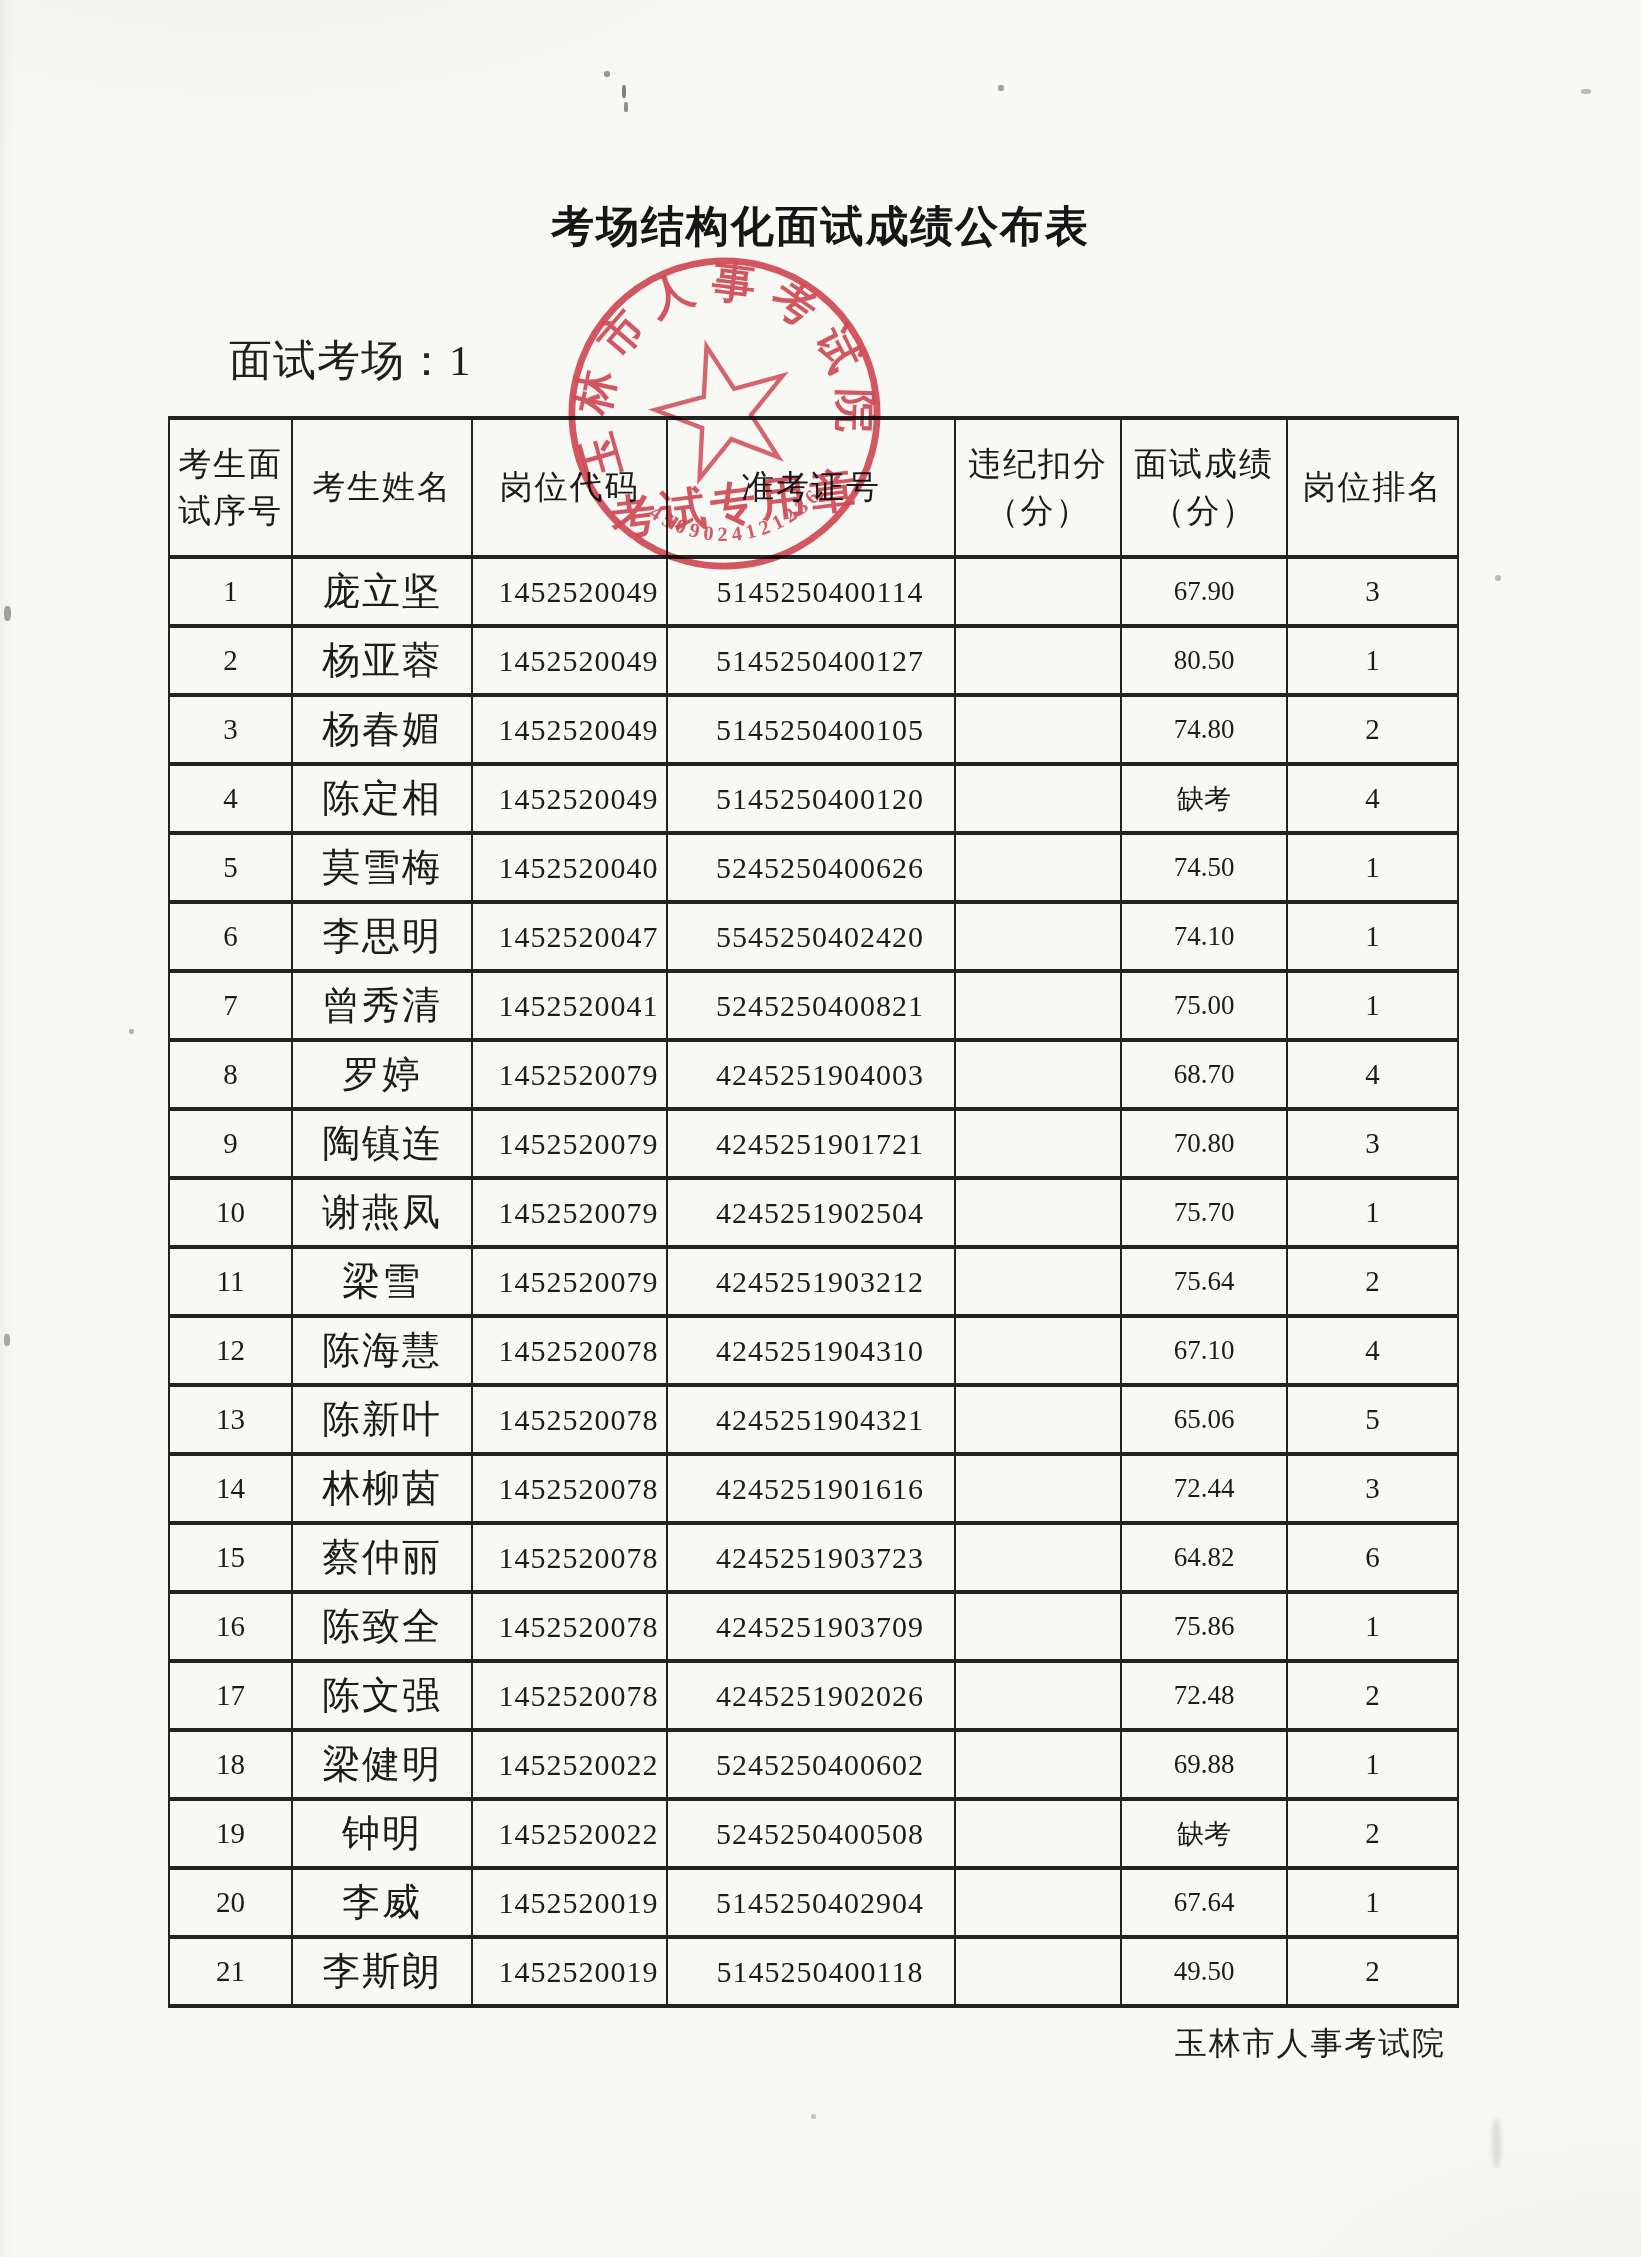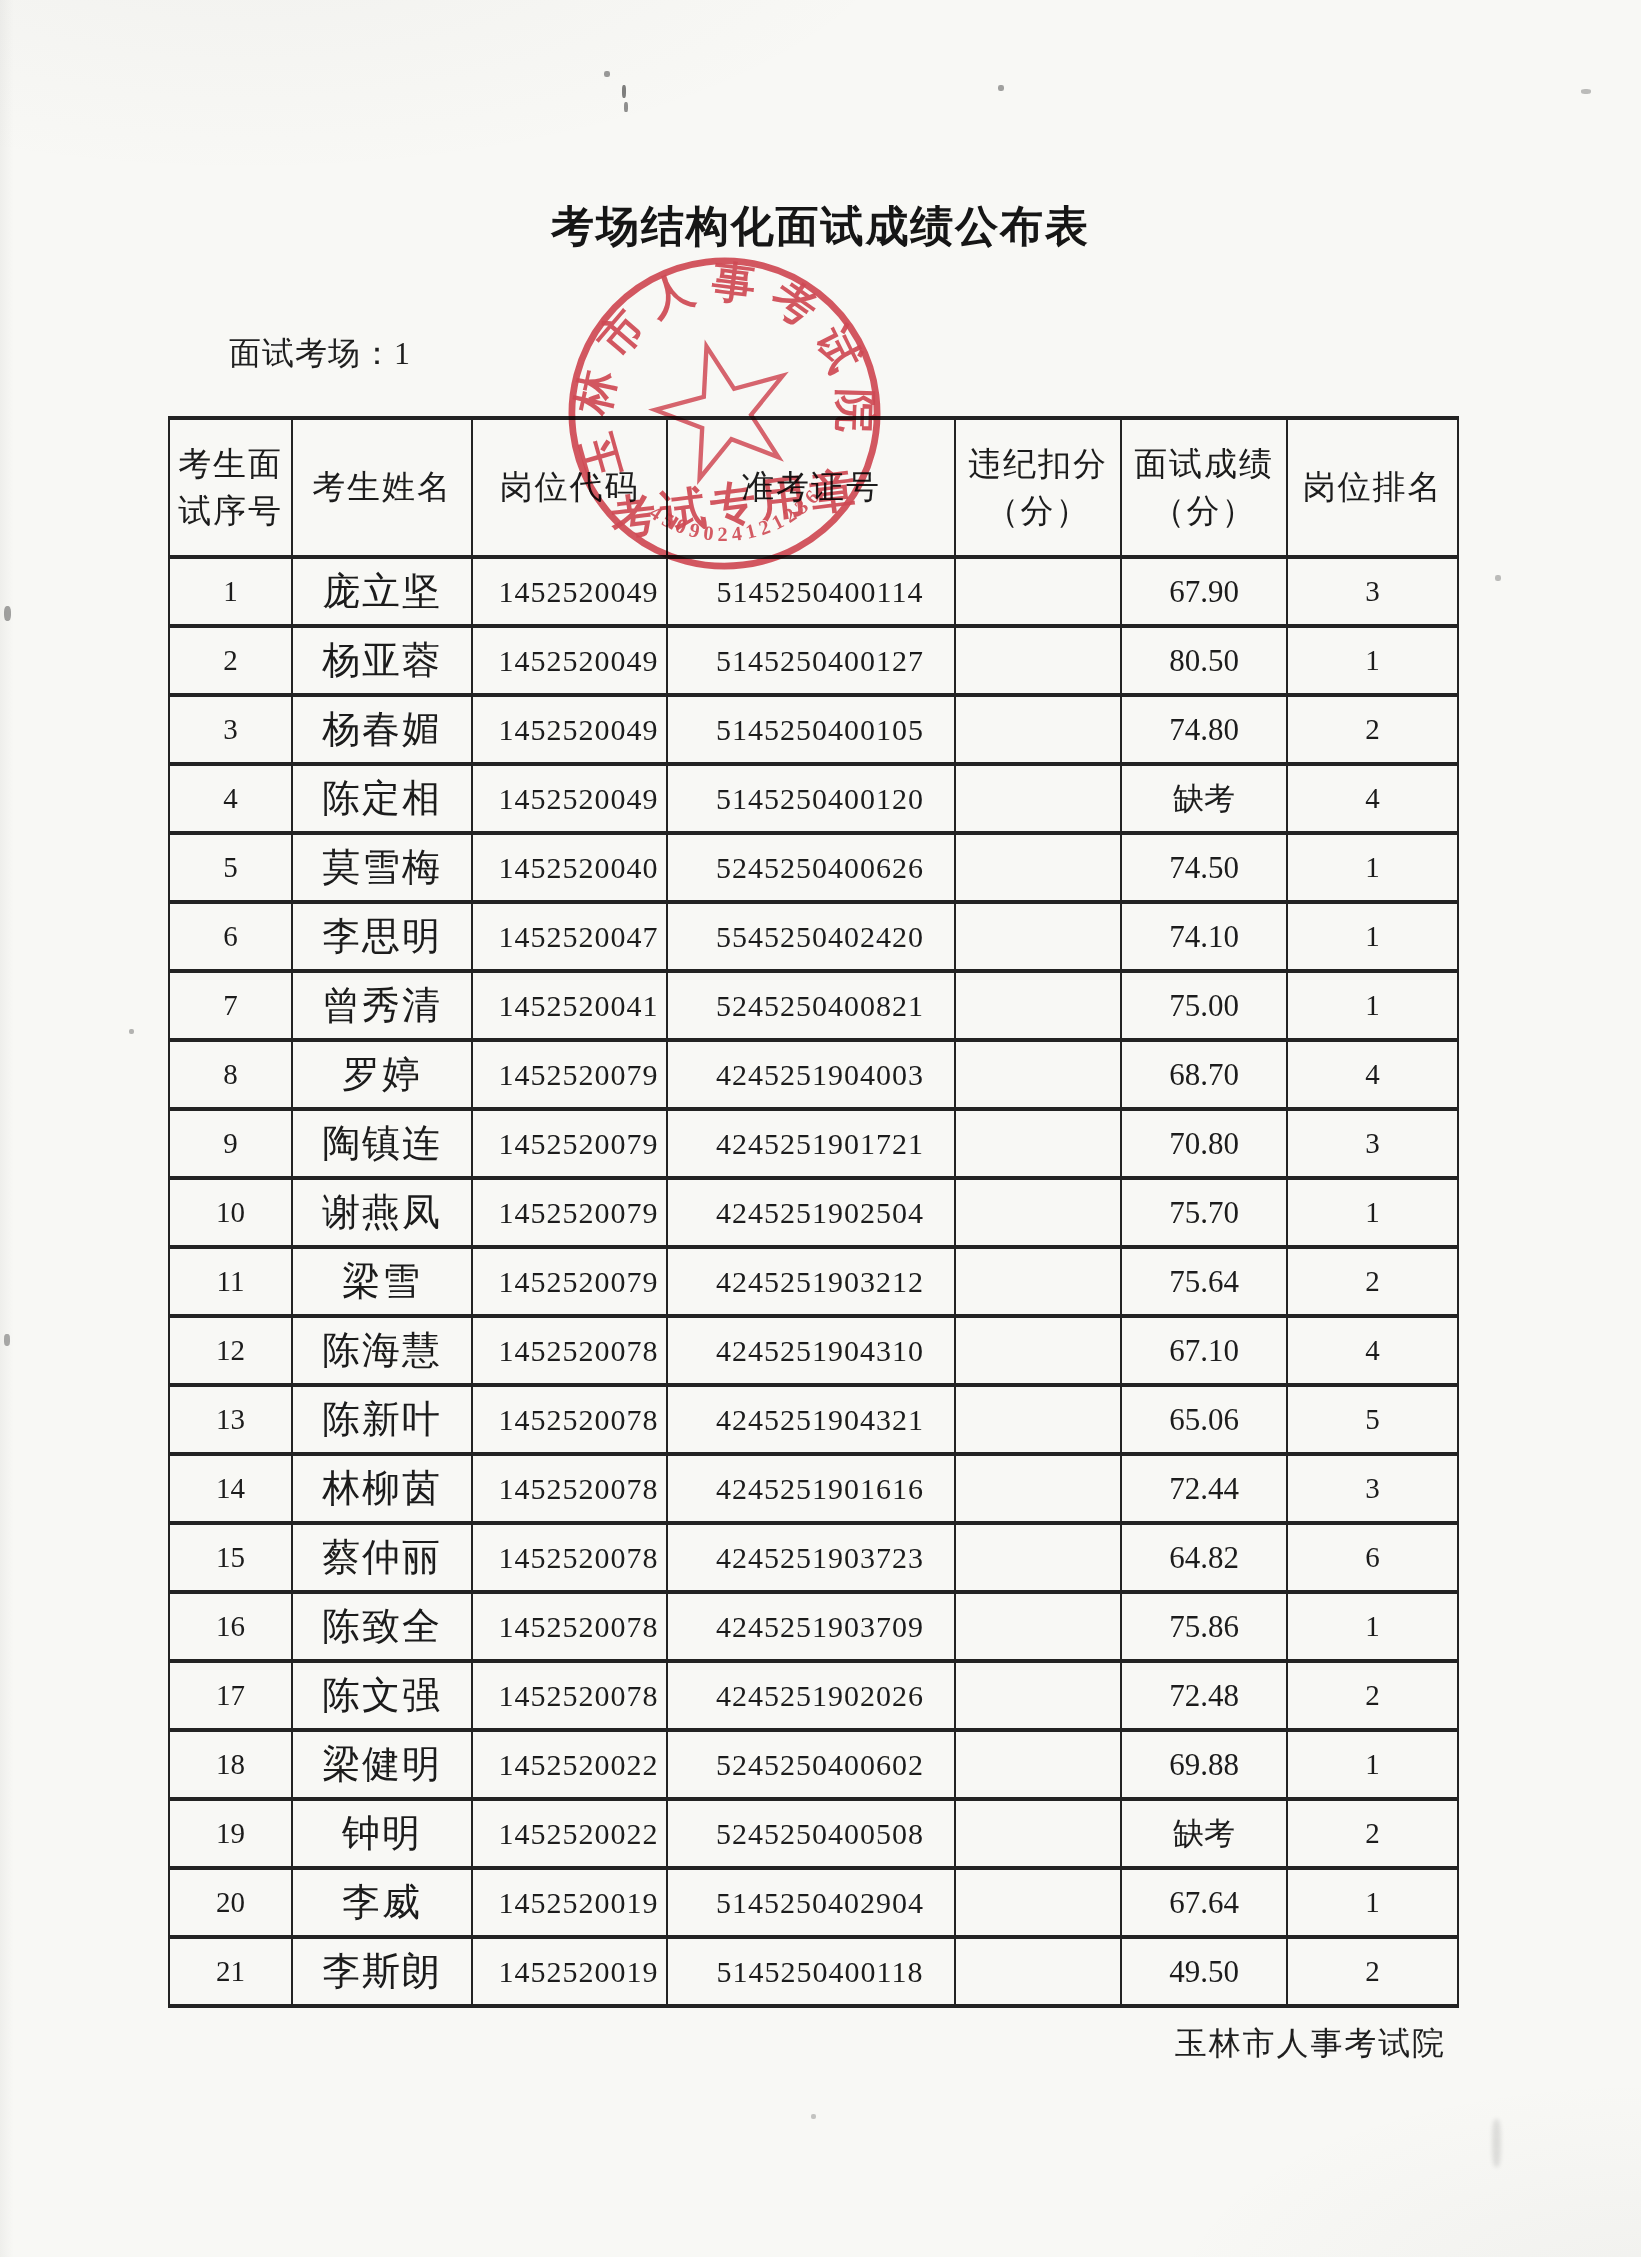--- a/index.html
+++ b/index.html
@@ -18,21 +18,21 @@
   }
   .title{
     position:absolute;top:182px;left:0;right:0;
     margin:16px;text-align:center;
     font-size:43px;font-weight:700;letter-spacing:1.9px;
     color:#161616;
   }
   .meta{
     position:absolute;top:332px;left:158px;width:1288px;
     display:flex;justify-content:space-between;align-items:flex-end;
-    font-size:32px;letter-spacing:1px;
+    font-size:43px;letter-spacing:1px;
   }
   .meta .venue{margin-left:71px;}
   .meta .idate{margin-right:68px;}
   table.score-table{
     position:absolute;top:396px;left:168px;width:1288px;
     border-collapse:collapse;table-layout:fixed;
     font-size:31px;
     margin-top:20px;
   }
   .score-table th,.score-table td{
@@ -43,21 +43,21 @@
     color:#1c1c1c;
   }
   .score-table thead th{
     height:135px;font-size:33px;line-height:1.4;
     white-space:pre-line;letter-spacing:1.9px;
   }
   .score-table tbody td{height:65px;}
   .score-table td.c0{font-size:29px;}
   .score-table td.c1{font-size:38px;letter-spacing:1.9px;}
   .score-table td.c2,.score-table td.c3{font-size:30px;letter-spacing:1px;padding-left:18px;}
-  .score-table td.c5{font-size:31px;}
+  .score-table td.c5{font-size:27px;}
   .score-table td.c6{font-size:29px;}
   .footer{
     position:absolute;top:2022px;left:158px;width:1288px;
     text-align:right;font-size:32px;letter-spacing:1.9px;
   }
   .stamp{
     position:absolute;left:541px;top:230px;
     transform:rotate(-7deg);
     mix-blend-mode:multiply;opacity:.9;
   }

